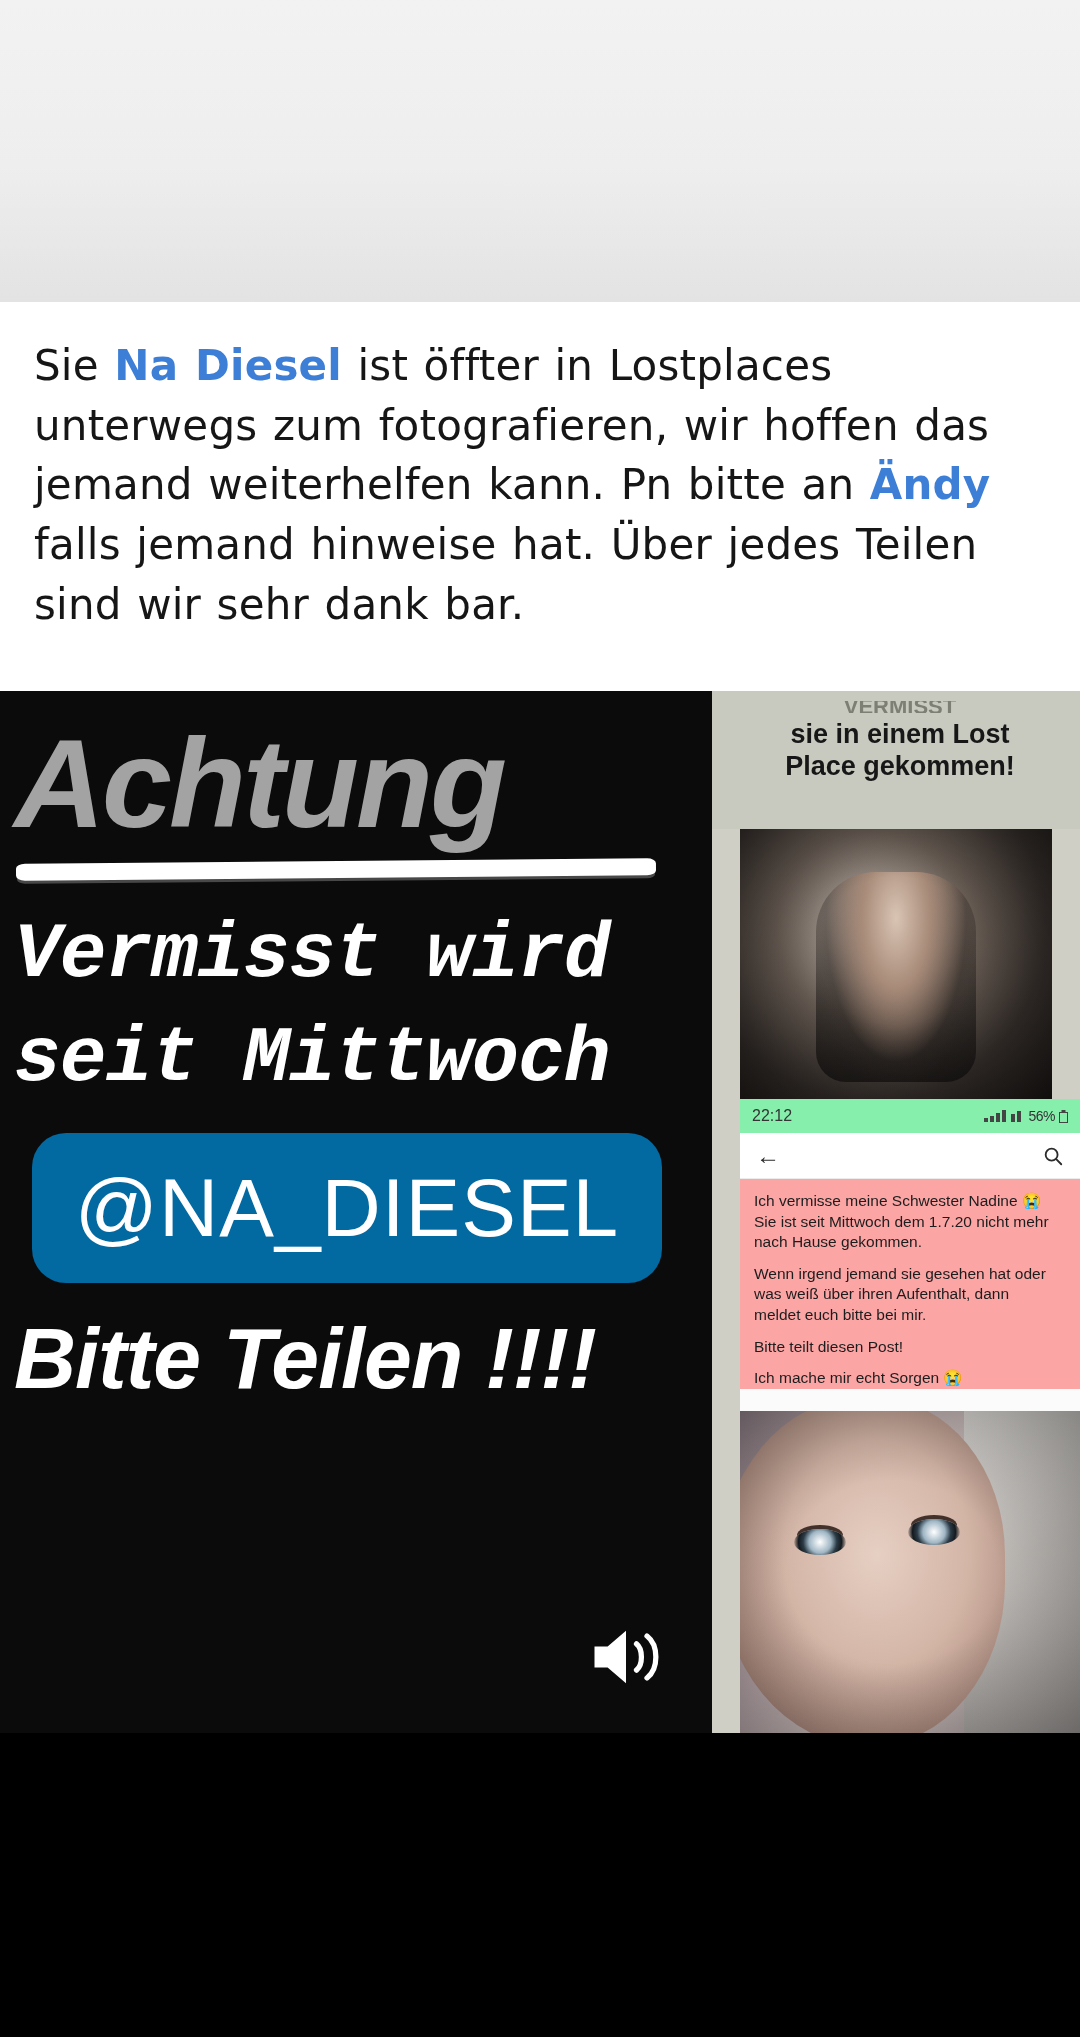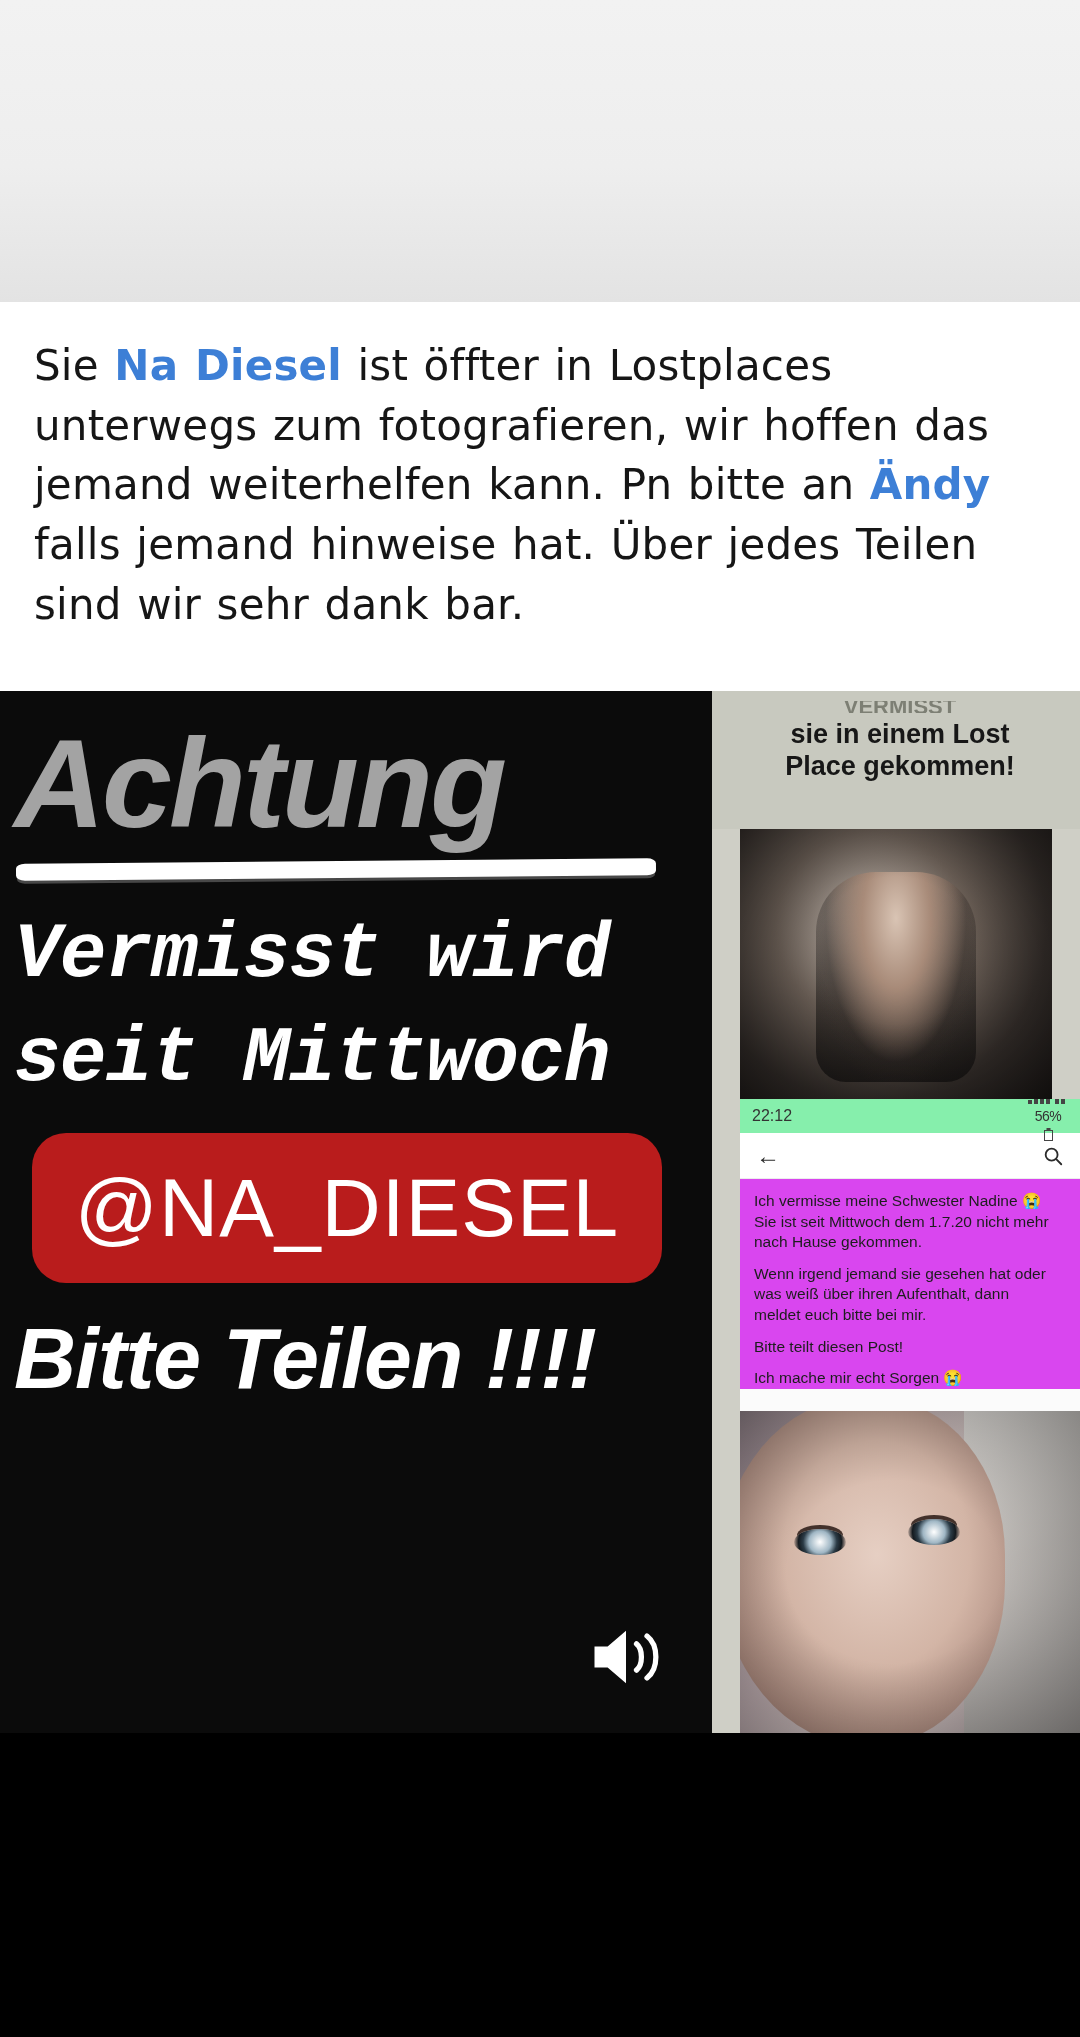--- a/index.html
+++ b/index.html
@@ -100,21 +100,21 @@
     color: #ffffff;
     font-size: 78px;
     line-height: 1.33;
     letter-spacing: -1px;
     white-space: nowrap;
   }
   .handle-pill {
     margin: 22px 0 10px 18px;
     width: 630px;
     height: 150px;
-    background: #b91c1c;
+    background: #0369a1;
     border-radius: 34px;
     display: flex;
     align-items: center;
     justify-content: center;
   }
   .handle-text {
     font-family: "Liberation Sans", sans-serif;
     font-weight: 400;
     color: #ffffff;
     font-size: 82px;
@@ -214,38 +214,38 @@
     height: 34px;
     display: flex;
     align-items: center;
     justify-content: space-between;
     padding: 4px 12px;
     font-size: 16px;
     color: #333;
     font-family: "Liberation Sans", sans-serif;
     background: #86efac;
   }
-  .ph-status .right { display: flex; align-items: center; gap: 4px; font-size: 14px; letter-spacing: -0.5px; flex-direction: column;}
+  .ph-status .right { display: flex; align-items: center; gap: 4px; font-size: 14px; letter-spacing: -0.5px;}
   .ph-bar {
     height: 46px;
     display: flex;
     align-items: center;
     justify-content: space-between;
     padding: 0 16px;
     background: #ffffff;
     border-bottom: 1px solid #ececec;
   }
   .ph-bar .ic { font-size: 24px; color: #2b2b2b; line-height: 1; }
   .ph-body {
     padding: 12px 25px 0 14px;
     font-family: "Liberation Sans", sans-serif;
     font-size: 15.5px;
     line-height: 1.33;
     color: #1d1d1d;
-    background: #d946ef;
+    background: #fca5a5;
   }
   .ph-body p { margin-bottom: 11px; }
 
   
   .selfie {
     position: absolute;
     top: 720px; left: 28px;
     width: 340px;
     height: 322px;
     overflow: hidden;

